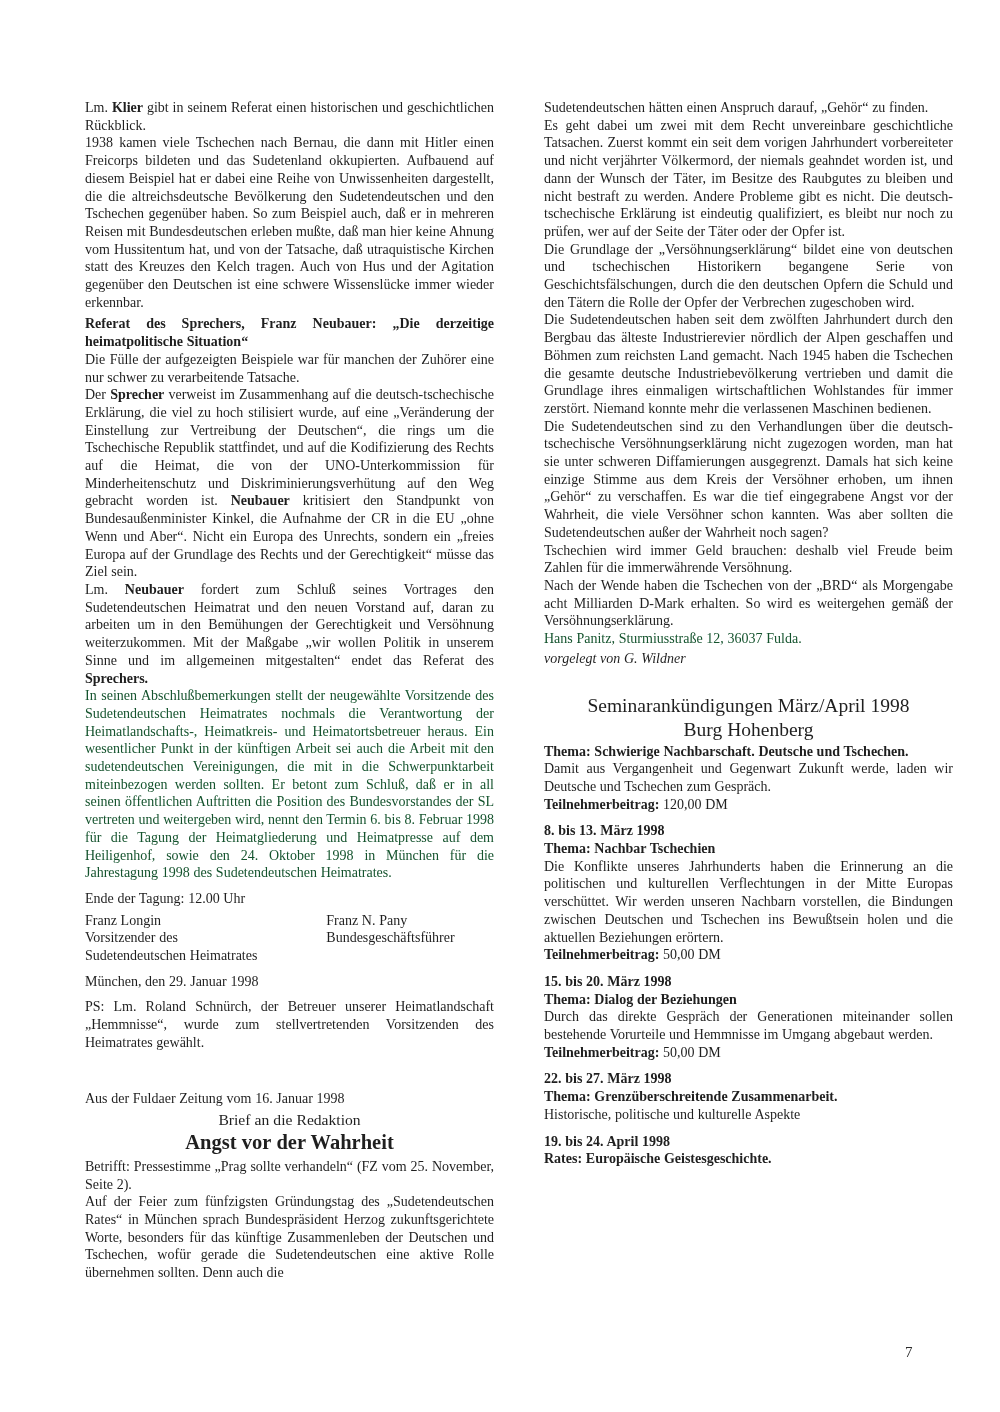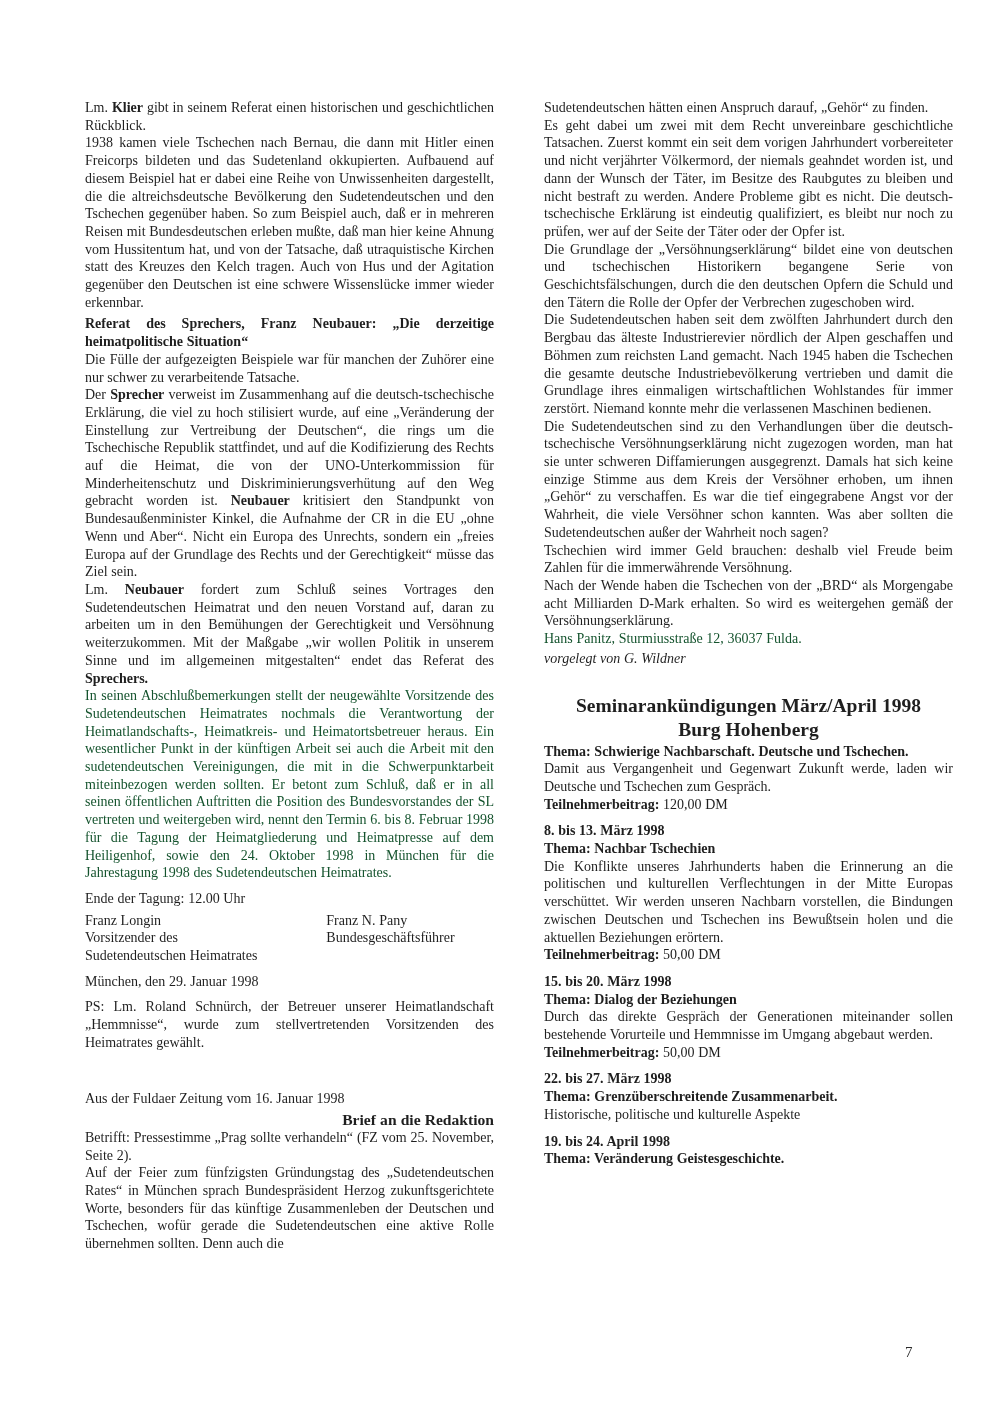--- a/index.html
+++ b/index.html
@@ -19,23 +19,23 @@
     font-size:14px;
     line-height:17.7px;
     text-align:justify;
     hyphens:auto;
     -webkit-hyphens:auto;
     word-spacing:0.2px;
   }
   .b{font-weight:bold;}
   .i{font-style:italic;}
   .h{font-weight:bold;}
-  .cb{text-align:right;font-weight:bold;font-size:15.6px;}
+  .cb{text-align:center;font-weight:normal;font-size:15.6px;}
   .cxl{text-align:center;font-weight:bold;font-size:20.5px;line-height:25px;margin-top:1px;margin-bottom:3px;}
-  .tl{text-align:center;font-weight:bold;font-size:19.5px;line-height:24.5px;}
+  .tl{text-align:center;font-weight:normal;font-size:19.5px;line-height:24.5px;}
   .ri{text-align:left;font-style:italic;margin-top:2px;}
   .dim{color:#14532d;}
   .mtx{margin-top:4px;}
   .mt{margin-top:8px;}
   .mt2{margin-top:9px;}
   .mtl{margin-top:38px;}
   .mtt{margin-top:26px;}
   .sig{display:flex;}
   .sig .sig-left{width:59%;}
   .sig .sig-right{width:41%;}
@@ -66,20 +66,21 @@
         </div>
         <div class="sig-right">
           <div>Franz N. Pany</div>
           <div>Bundesgeschäftsführer</div>
         </div>
       </div>
       <div class="blk mt"><span>München, den 29. Januar 1998</span></div>
       <div class="blk mt"><span>PS: Lm. Roland Schnürch, der Betreuer unserer Heimatlandschaft „Hemmnisse“, wurde zum stellvertretenden Vorsitzenden des Heimatrates gewählt.</span></div>
       <div class="blk mtl"><span>Aus der Fuldaer Zeitung vom 16. Januar 1998</span></div>
       <div class="blk cb mtx"><span>Brief an die Redaktion</span></div>
+      <div class="blk cxl"><span>Angst vor der Wahrheit</span></div>
       <div class="blk "><span>Betrifft: Pressestimme „Prag sollte verhandeln“ (FZ vom 25. November, Seite 2).</span></div>
       <div class="blk "><span>Auf der Feier zum fünfzigsten Gründungstag des „Sudetendeutschen Rates“ in München sprach Bundespräsident Herzog zukunftsgerichtete Worte, besonders für das künftige Zusammenleben der Deutschen und Tschechen, wofür gerade die Sudetendeutschen eine aktive Rolle übernehmen sollten. Denn auch die</span></div>
     </div>
   <div class="col col-right">
       <div class="blk "><span>Sudetendeutschen hätten einen Anspruch darauf, „Gehör“ zu finden.</span></div>
       <div class="blk "><span>Es geht dabei um zwei mit dem Recht unvereinbare geschichtliche Tatsachen. Zuerst kommt ein seit dem vorigen Jahrhundert vorbereiteter und nicht verjährter Völkermord, der niemals geahndet worden ist, und dann der Wunsch der Täter, im Besitze des Raubgutes zu bleiben und nicht bestraft zu werden. Andere Probleme gibt es nicht. Die deutsch-tschechische Erklärung ist eindeutig qualifiziert, es bleibt nur noch zu prüfen, wer auf der Seite der Täter oder der Opfer ist.</span></div>
       <div class="blk "><span>Die Grundlage der „Versöhnungserklärung“ bildet eine von deutschen und tschechischen Historikern begangene Serie von Geschichtsfälschungen,  durch die den deutschen Opfern die Schuld und den Tätern die Rolle der Opfer der Verbrechen zugeschoben wird.</span></div>
       <div class="blk "><span>Die Sudetendeutschen haben seit dem zwölften Jahrhundert durch den Bergbau das älteste Industrierevier nördlich der Alpen geschaffen und Böhmen zum reichsten Land gemacht. Nach 1945 haben die Tschechen die gesamte deutsche Industriebevölkerung vertrieben und damit die Grundlage ihres einmaligen wirtschaftlichen Wohlstandes für immer zerstört. Niemand konnte mehr die verlassenen Maschinen bedienen.</span></div>
       <div class="blk "><span>Die Sudetendeutschen sind zu den Verhandlungen über die deutsch-tschechische Versöhnungserklärung nicht zugezogen worden, man hat sie unter schweren Diffamierungen ausgegrenzt. Damals hat sich keine einzige Stimme aus dem Kreis der Versöhner erhoben, um ihnen „Gehör“ zu verschaffen. Es war die tief eingegrabene Angst vor der Wahrheit, die viele Versöhner schon kannten. Was aber sollten die Sudetendeutschen außer der Wahrheit noch sagen?</span></div>
       <div class="blk "><span>Tschechien wird immer Geld brauchen: deshalb viel Freude beim Zahlen für die immerwährende Versöhnung.</span></div>
@@ -96,16 +97,16 @@
       <div class="blk "><span>Die Konflikte unseres Jahrhunderts haben die Erinnerung an die politischen und kulturellen Verflechtungen in der Mitte Europas verschüttet. Wir werden unseren Nachbarn vorstellen, die Bindungen zwischen Deutschen und Tschechen ins Bewußtsein holen und die aktuellen Beziehungen erörtern.</span></div>
       <div class="blk "><span class="b">Teilnehmerbeitrag:</span><span> 50,00 DM</span></div>
       <div class="blk h mt2"><span>15. bis 20. März 1998</span></div>
       <div class="blk h"><span>Thema: Dialog der Beziehungen</span></div>
       <div class="blk "><span>Durch das direkte Gespräch der Generationen miteinander sollen bestehende Vorurteile und Hemmnisse im Umgang abgebaut werden.</span></div>
       <div class="blk "><span class="b">Teilnehmerbeitrag:</span><span> 50,00 DM</span></div>
       <div class="blk h mt2"><span>22. bis 27. März 1998</span></div>
       <div class="blk h"><span>Thema: Grenzüberschreitende Zusammenarbeit.</span></div>
       <div class="blk "><span>Historische, politische und kulturelle Aspekte</span></div>
       <div class="blk h mt2"><span>19. bis 24. April 1998</span></div>
-      <div class="blk h"><span>Thema: Veränderung Geistesgeschichte.</span></div>
+      <div class="blk h"><span>Rates: Europäische Geistesgeschichte.</span></div>
     </div>
   <div class="page-number">7</div>
 </div>
 
 </body></html>

